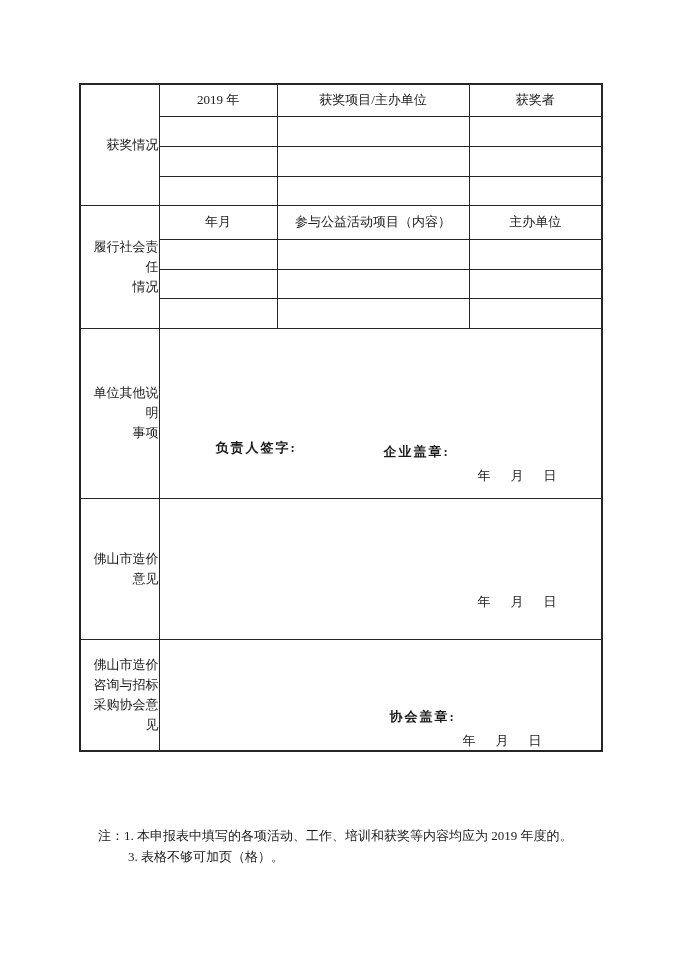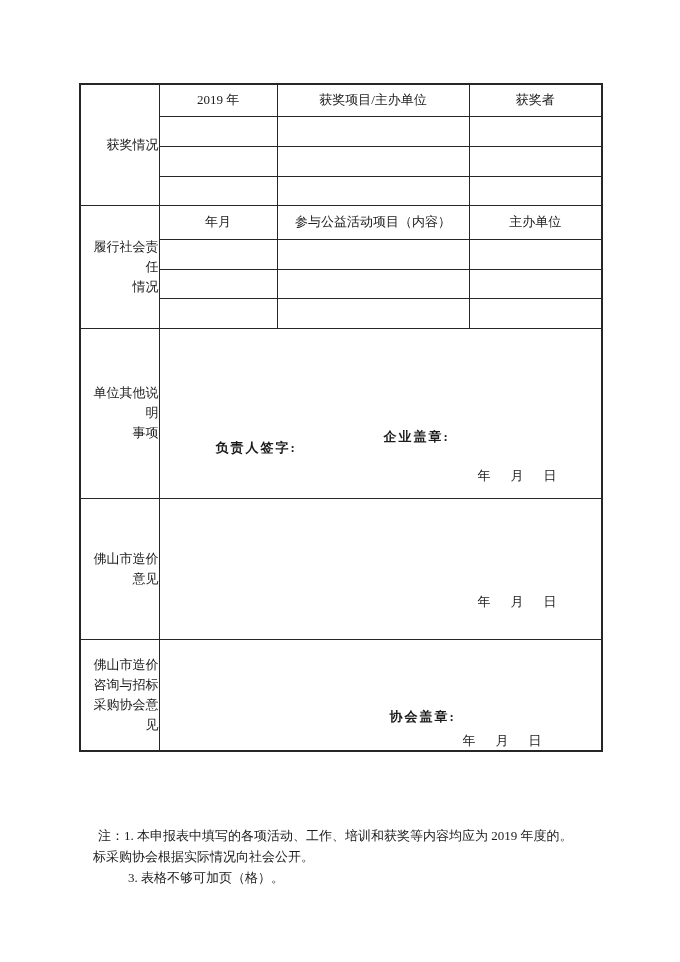--- a/index.html
+++ b/index.html
@@ -128,21 +128,21 @@
       <td class="fill"></td>
       <td class="fill"></td>
       <td class="fill"></td>
     </tr>
 
     <tr style="height:170px">
       <td class="lbl">单位其他说明
 事项</td>
       <td class="bigcell" colspan="3">
         <span class="ann" style="left:56px; top:110px;">负责人签字:</span>
-        <span class="ann" style="left:224px; top:99px;text-align:right;">企业盖章:</span>
+        <span class="ann" style="left:224px; top:114px;text-align:right;">企业盖章:</span>
         <span class="dateline" style="left:318px; top:138px;">
           <span>年</span>
           <span>月</span>
           <span>日</span>
         </span>
       </td>
     </tr>
 
     <tr style="height:141px">
       <td class="lbl">佛山市造价
@@ -170,21 +170,18 @@
         </span>
       </td>
     </tr>
   </tbody>
     </table>
 
   <div class="notes">
     <div class="ln ind-a">
       <span>注：</span><span>1. 本申报表中填写的各项活动、工作、培训和获奖等内容均应为 2019 年度的。</span>
     </div>
-    <div class="ln ind-c">
-      <span>标采购协会根据实际情况向社会公开。</span>
-    </div>
     <div class="ln ind-b">
       <span>3. 表格不够可加页（格）。</span>
     </div>
   </div>
 
 </div>
 
 </body></html>

